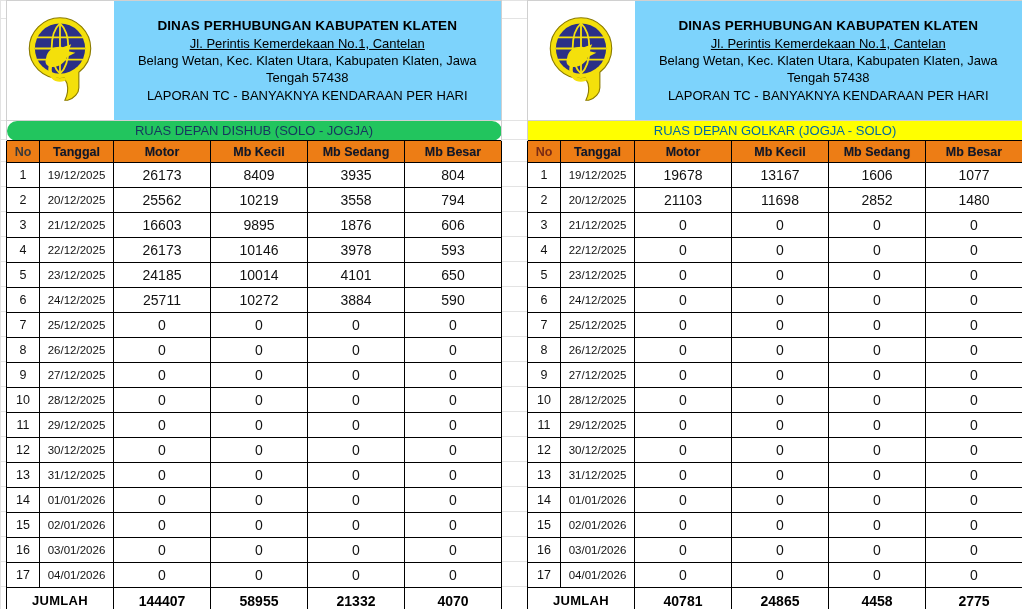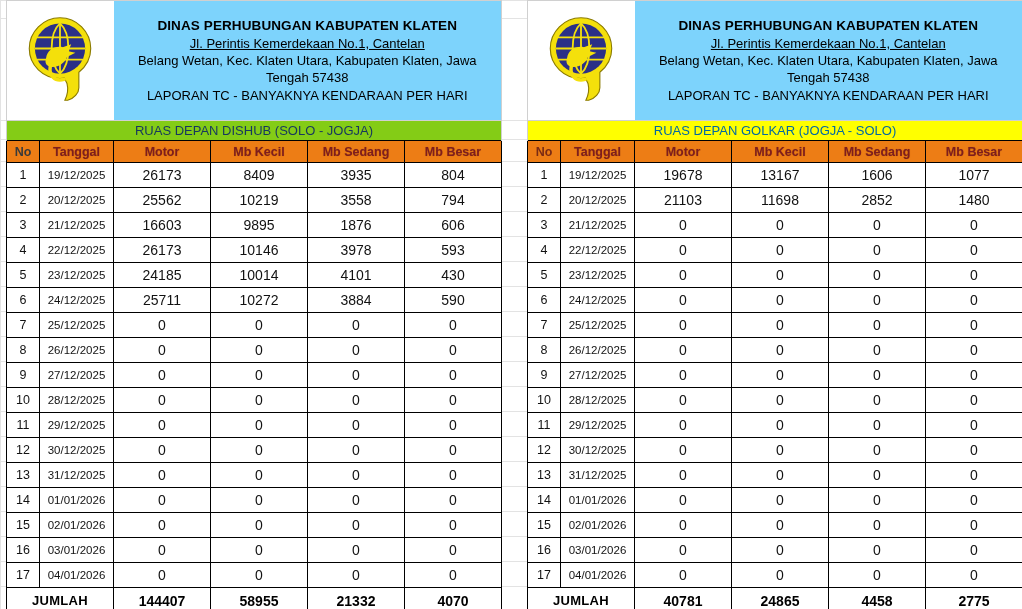--- a/index.html
+++ b/index.html
@@ -62,27 +62,27 @@
   
   .ruas {
     text-align: center;
     font-size: 13px;
     color: #17375e;
     height: 19px;
     line-height: 19px;
     border-left: 1px solid #d0d0d0;
     border-right: 1px solid #d0d0d0;
   }
-  .ruas.cyan { background: #84cc16; }
+  .ruas.cyan { background: #22c55e; border-radius: 10px; }
   .ruas.yellow { background: #ffff00; color: #0369a1; }
 
   
   tr.colhead td {
     background: #ed7d15;
-    color: #7f1d1d;
+    color: #0f172a;
     font-weight: bold;
     font-size: 12.5px;
     text-align: center;
     height: 22px;
     border: 1px solid #000000;
     border-bottom: 1.5px solid #000;
     text-shadow: 0 0 1px rgba(0,0,0,.25);
   }
   tr.colhead td.no-col {
     color: #3a3a3a;
@@ -273,21 +273,21 @@
               <td class="c-num">10146</td>
               <td class="c-num">3978</td>
               <td class="c-num">593</td>
             </tr>
             <tr class="data">
               <td class="c-no">5</td>
               <td class="c-date">23/12/2025</td>
               <td class="c-num">24185</td>
               <td class="c-num">10014</td>
               <td class="c-num">4101</td>
-              <td class="c-num">430</td>
+              <td class="c-num">650</td>
             </tr>
             <tr class="data">
               <td class="c-no">6</td>
               <td class="c-date">24/12/2025</td>
               <td class="c-num">25711</td>
               <td class="c-num">10272</td>
               <td class="c-num">3884</td>
               <td class="c-num">590</td>
             </tr>
             <tr class="data">

